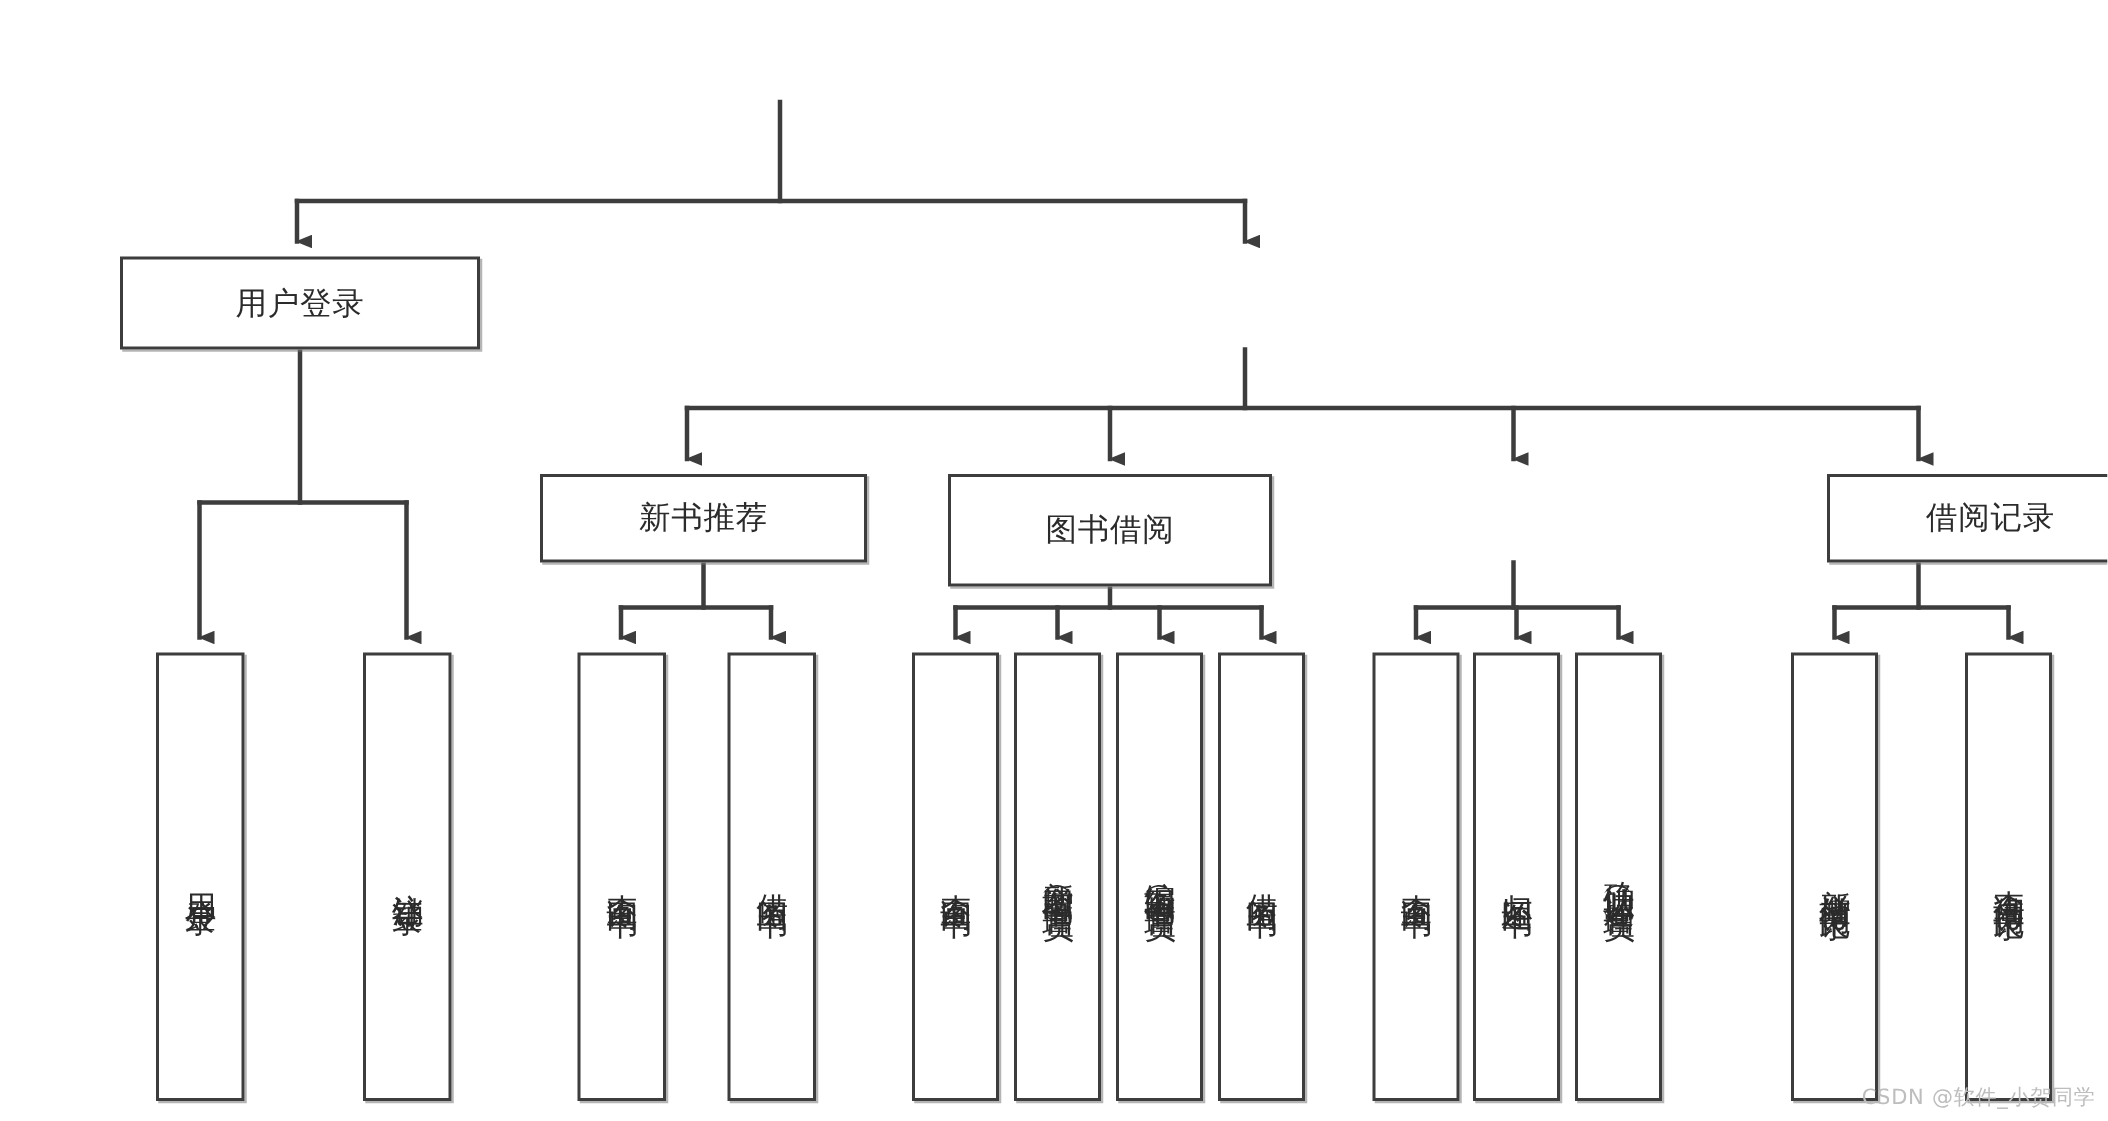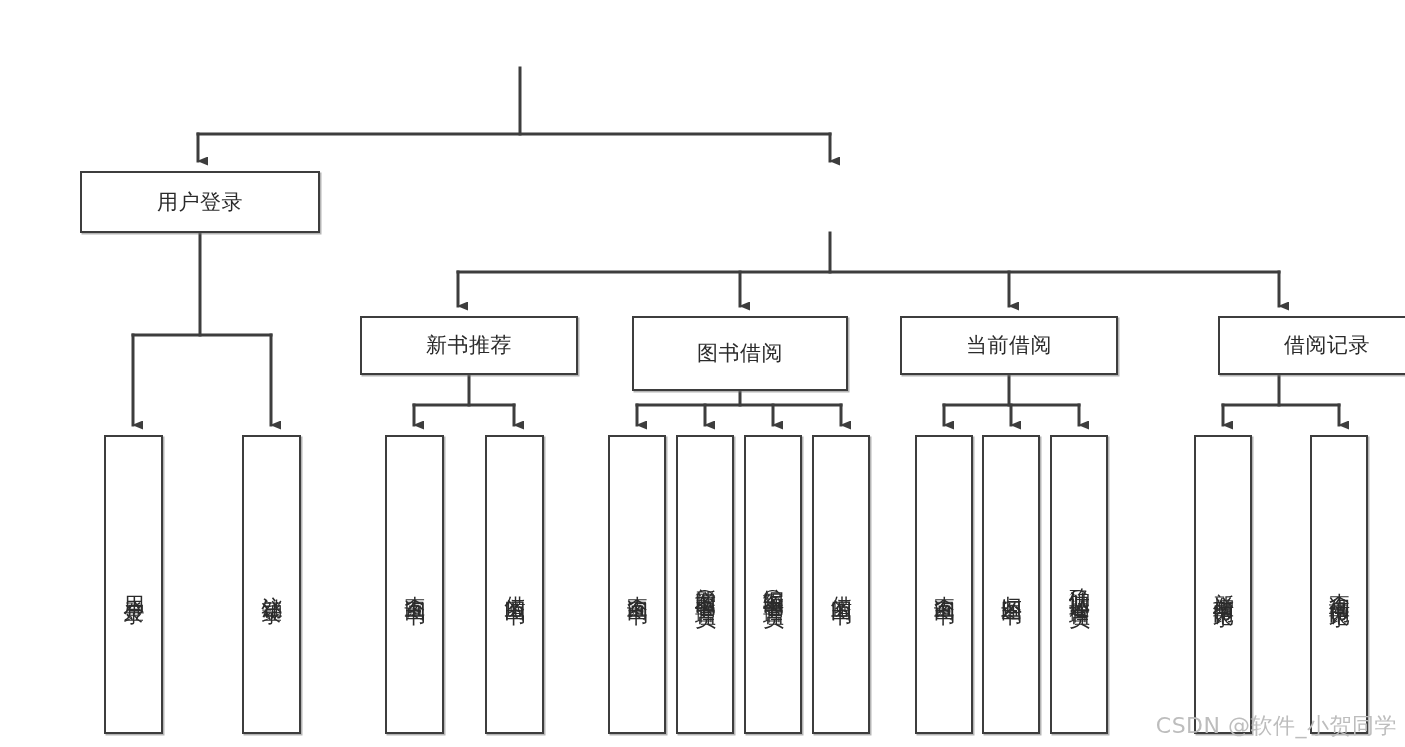--- a/index.html
+++ b/index.html
@@ -52,21 +52,21 @@
     white-space: nowrap;
   }
   .node.root .label { font-size: 22px; }
   .node.level2 .label { font-size: 21px; }
   .node.level3 .label { font-size: 21px; }
   .watermark {
     position: absolute;
     right: 8px;
     bottom: 6px;
     color: #bdbdbd;
-    font-size: 22px;
+    font-size: 14px;
     letter-spacing: 0.5px;
     white-space: nowrap;
     user-select: none;
   }
 </style>
 </head>
 <body>
 
 <div id="diagram-root">
 
@@ -126,23 +126,20 @@
   <div class="node level2" style="left:80px; top:171px; width:240px; height:62px;">
     <span class="label">用户登录</span>
   </div>
 
   <div class="node level3" style="left:360px; top:316px; width:218px; height:59px;">
     <span class="label">新书推荐</span>
   </div>
   <div class="node level3" style="left:632px; top:316px; width:216px; height:75px;">
     <span class="label">图书借阅</span>
   </div>
-  <div class="node level3" style="left:900px; top:316px; width:218px; height:59px;">
-    <span class="label">当前借阅</span>
-  </div>
   <div class="node level3" style="left:1170px; top:316px; width:218px; height:59px;margin-left:48px;">
     <span class="label">借阅记录</span>
   </div>
 
   <div class="node vertical" style="left:104px; top:435px; width:59px; height:299px;">
     <span class="label">用户登录</span>
   </div>
   <div class="node vertical" style="left:242px; top:435px; width:59px; height:299px;">
     <span class="label">注销登录</span>
   </div>

